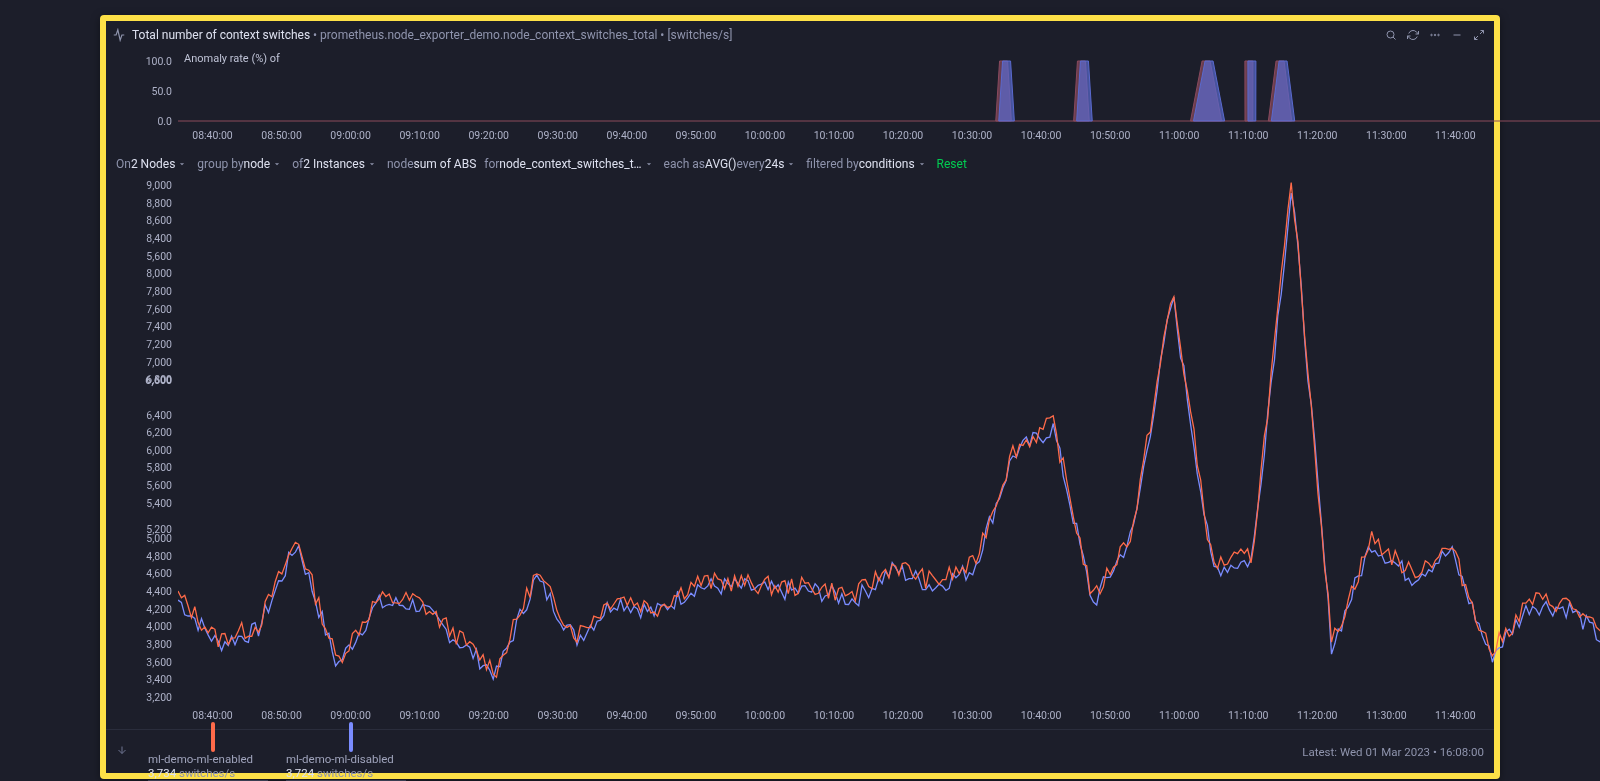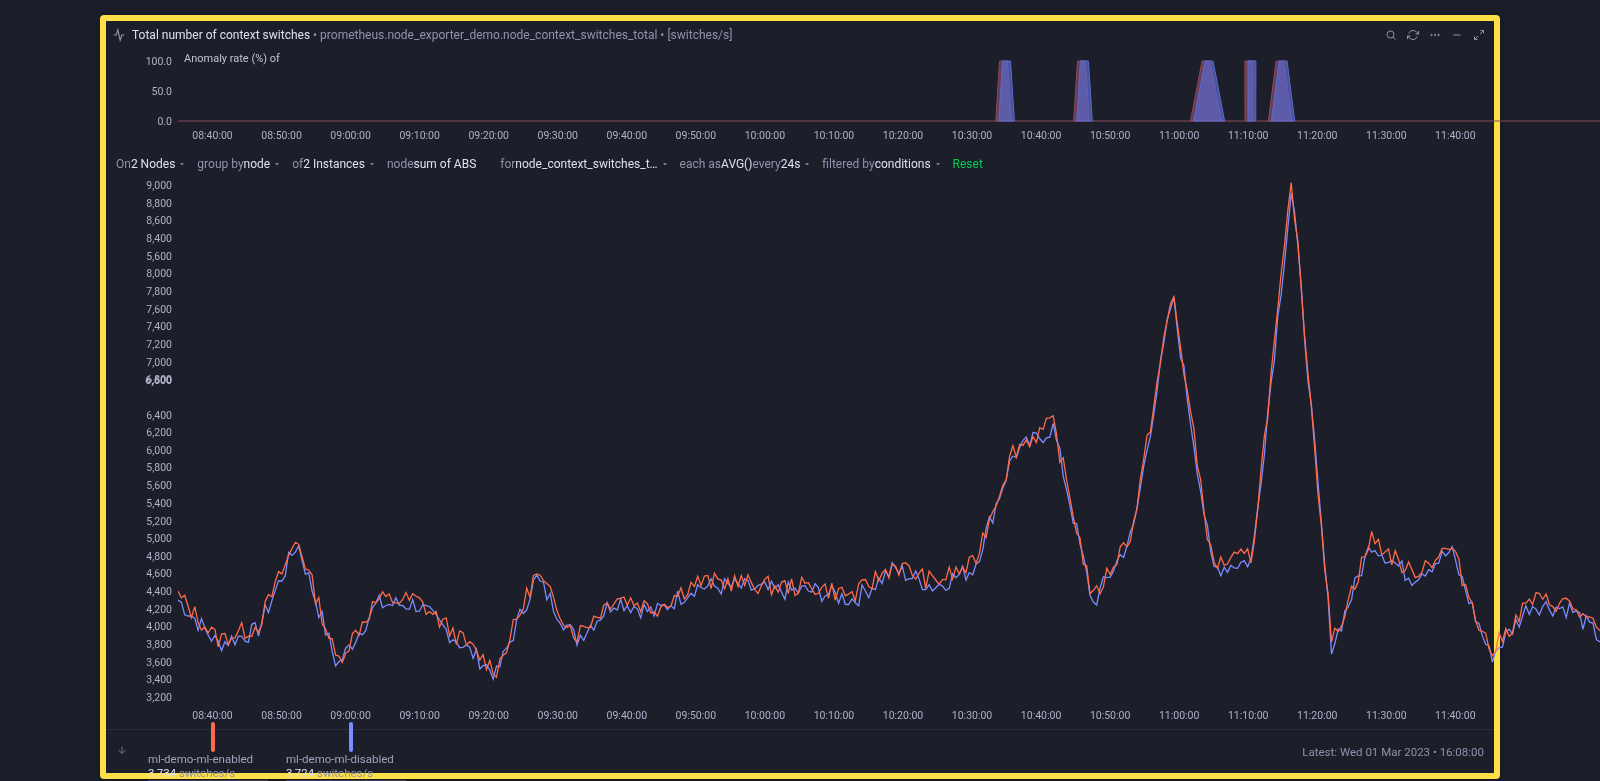--- a/index.html
+++ b/index.html
@@ -178,21 +178,21 @@
       </span>
     <span class="lbl" style="margin-left:8px">of</span>
     <span class="val">2 Instances</span>
     <span class="chev">
         <svg width="10" height="10" viewBox="0 0 24 24" fill="currentColor">
           <path d="M7 10l5 5 5-5z"></path>
         </svg>
       </span>
     <span class="lbl" style="margin-left:8px">node</span>
     <span class="val">sum of ABS</span>
-    <span class="lbl" style="margin-left:24px">for</span>
+    <span class="lbl" style="margin-left:8px">for</span>
     <span class="val">node_context_switches_t…</span>
     <span class="chev">
         <svg width="10" height="10" viewBox="0 0 24 24" fill="currentColor">
           <path d="M7 10l5 5 5-5z"></path>
         </svg>
       </span>
     <span class="lbl" style="margin-left:8px">each as</span>
     <span class="val">AVG()</span>
     <span class="lbl">every</span>
     <span class="val">24s</span>
@@ -225,21 +225,21 @@
         <div style="top: 166.897px;">7,200</div>
         <div style="top: 184.552px;">7,000</div>
         <div style="top: 202.207px;">6,800</div>
         <div style="top: 203px; font-weight: bold;">6,600</div>
         <div style="top: 237.517px;">6,400</div>
         <div style="top: 255.172px;">6,200</div>
         <div style="top: 272.828px;">6,000</div>
         <div style="top: 290.483px;">5,800</div>
         <div style="top: 308.138px;">5,600</div>
         <div style="top: 325.793px;">5,400</div>
-        <div style="top: 344px; text-align: right;">5,200</div>
+        <div style="top: 352px; text-align: right;">5,200</div>
         <div style="top: 361.103px;">5,000</div>
         <div style="top: 378.759px;">4,800</div>
         <div style="top: 396.414px;">4,600</div>
         <div style="top: 414.069px;">4,400</div>
         <div style="top: 431.724px;">4,200</div>
         <div style="top: 449.379px;">4,000</div>
         <div style="top: 467.034px;">3,800</div>
         <div style="top: 484.69px;">3,600</div>
         <div style="top: 502.345px;">3,400</div>
         <div style="top: 520px;">3,200</div>

